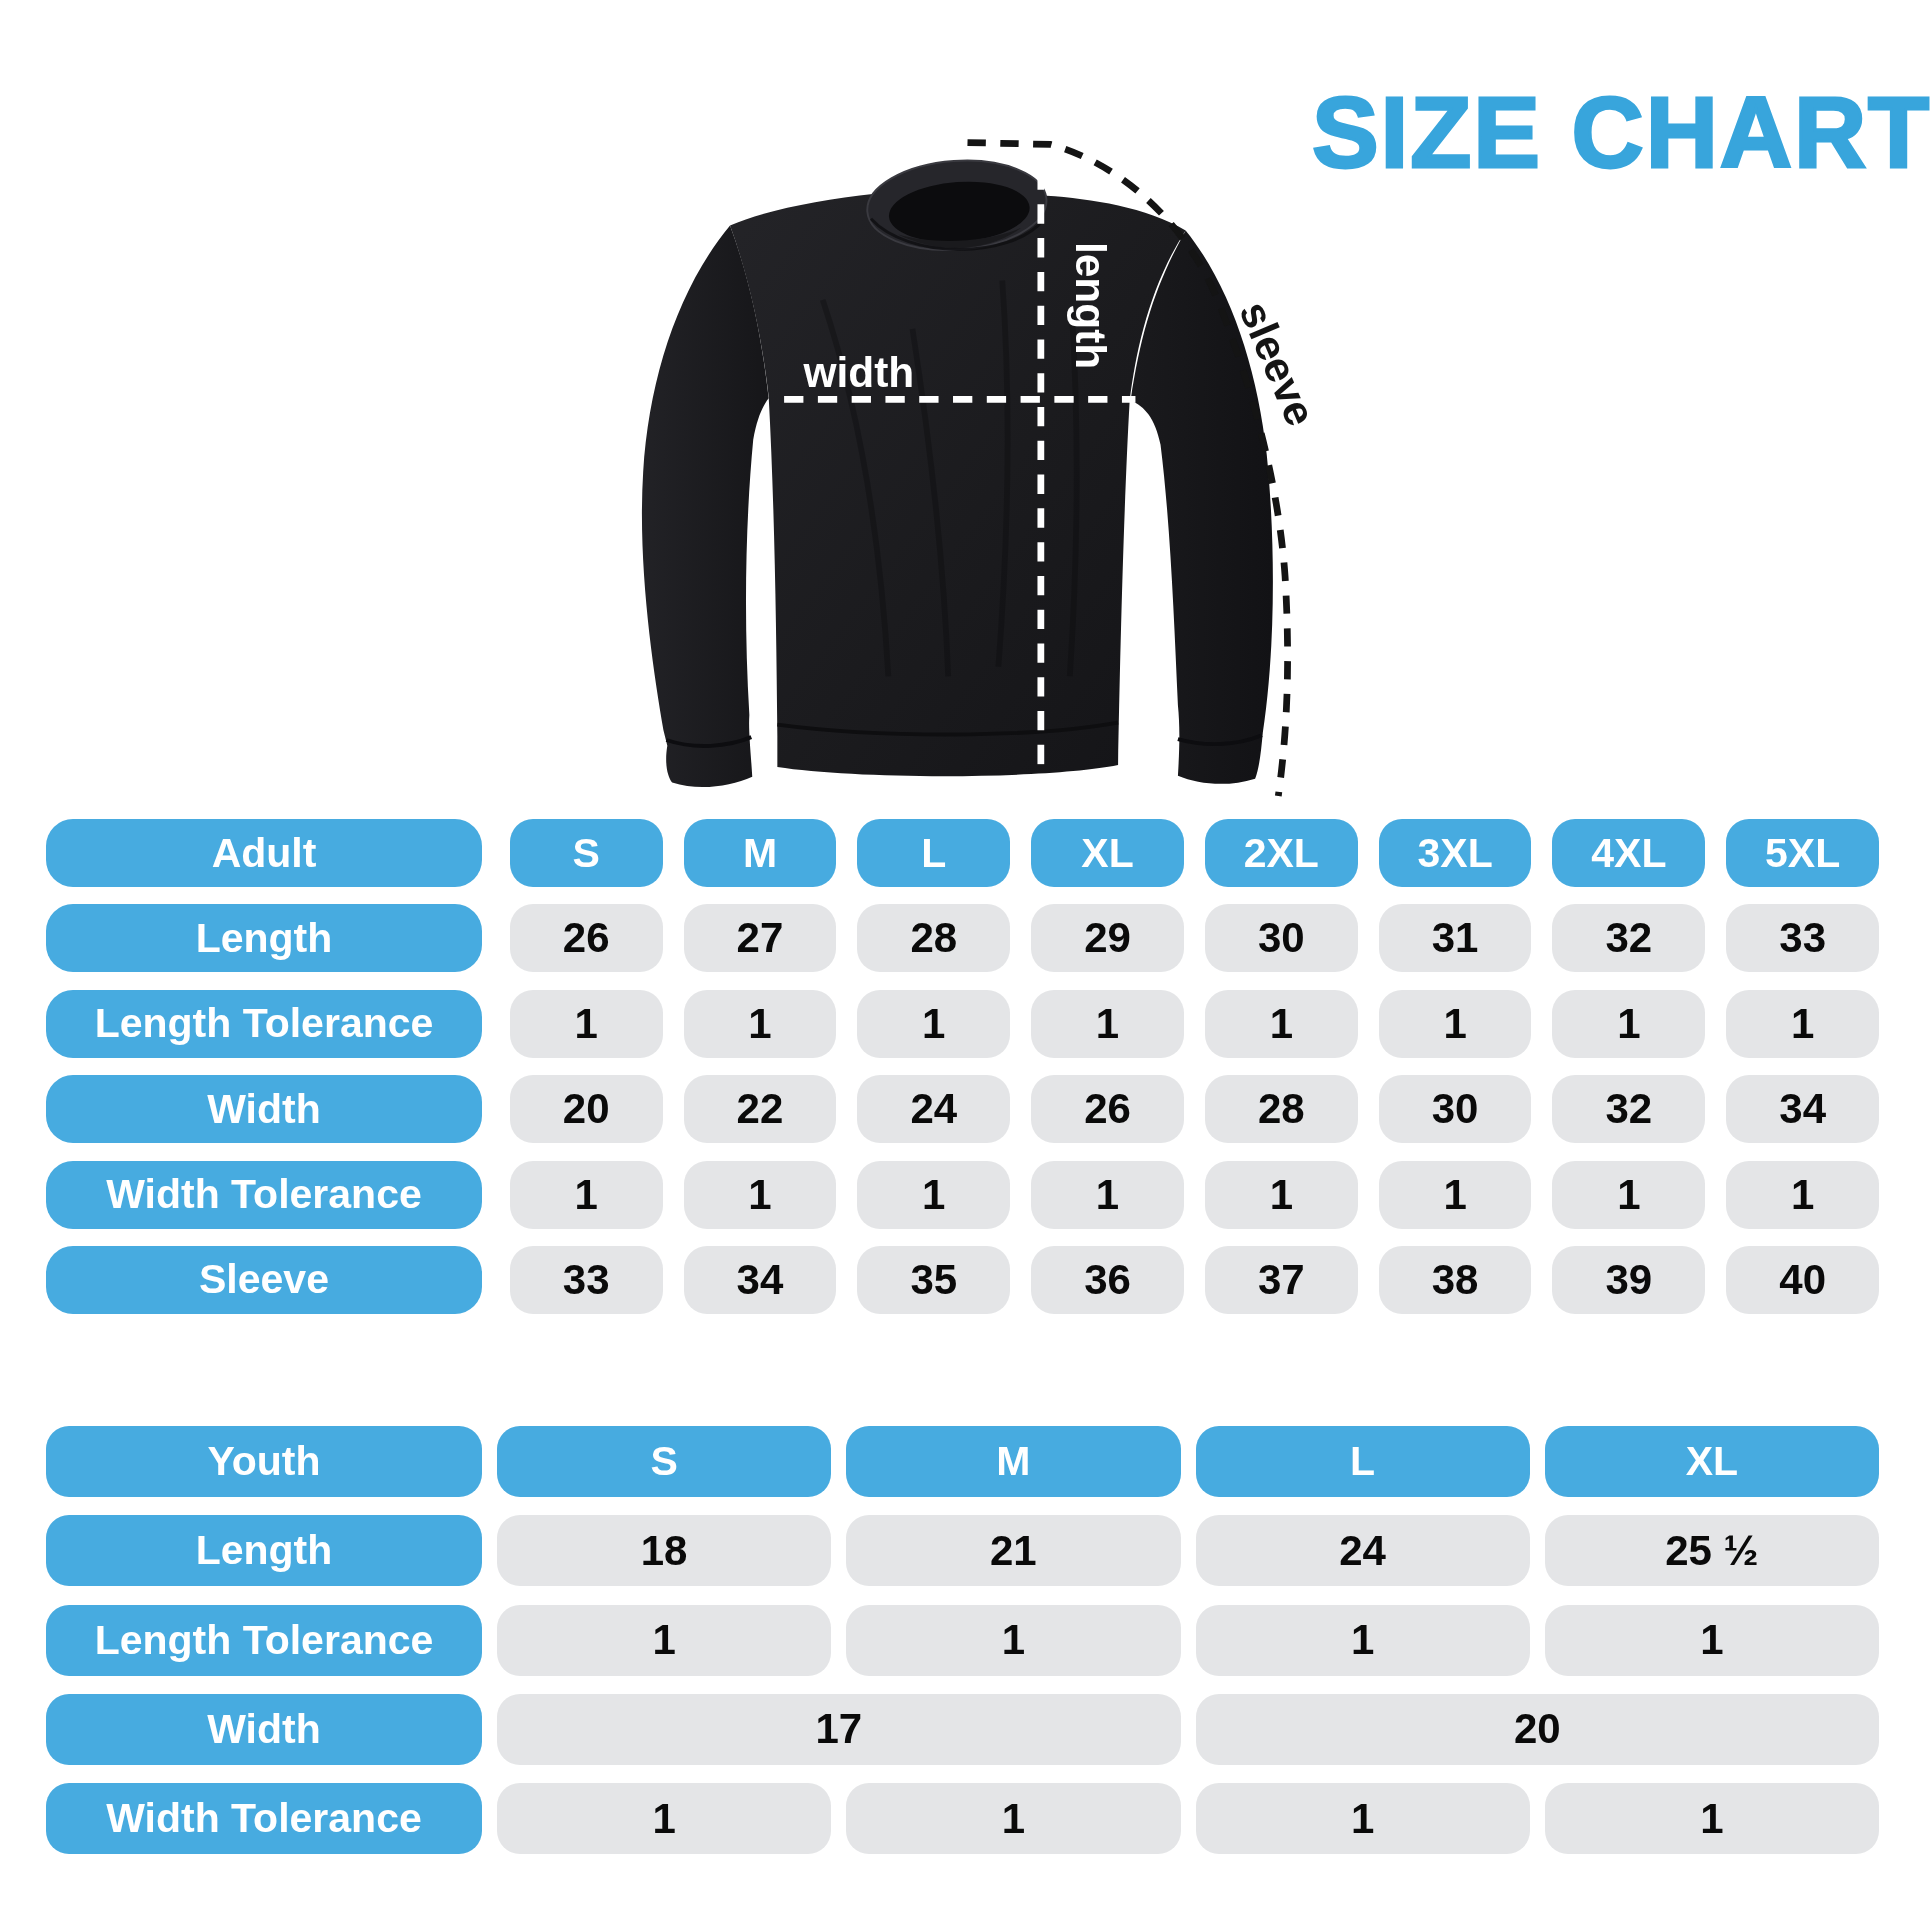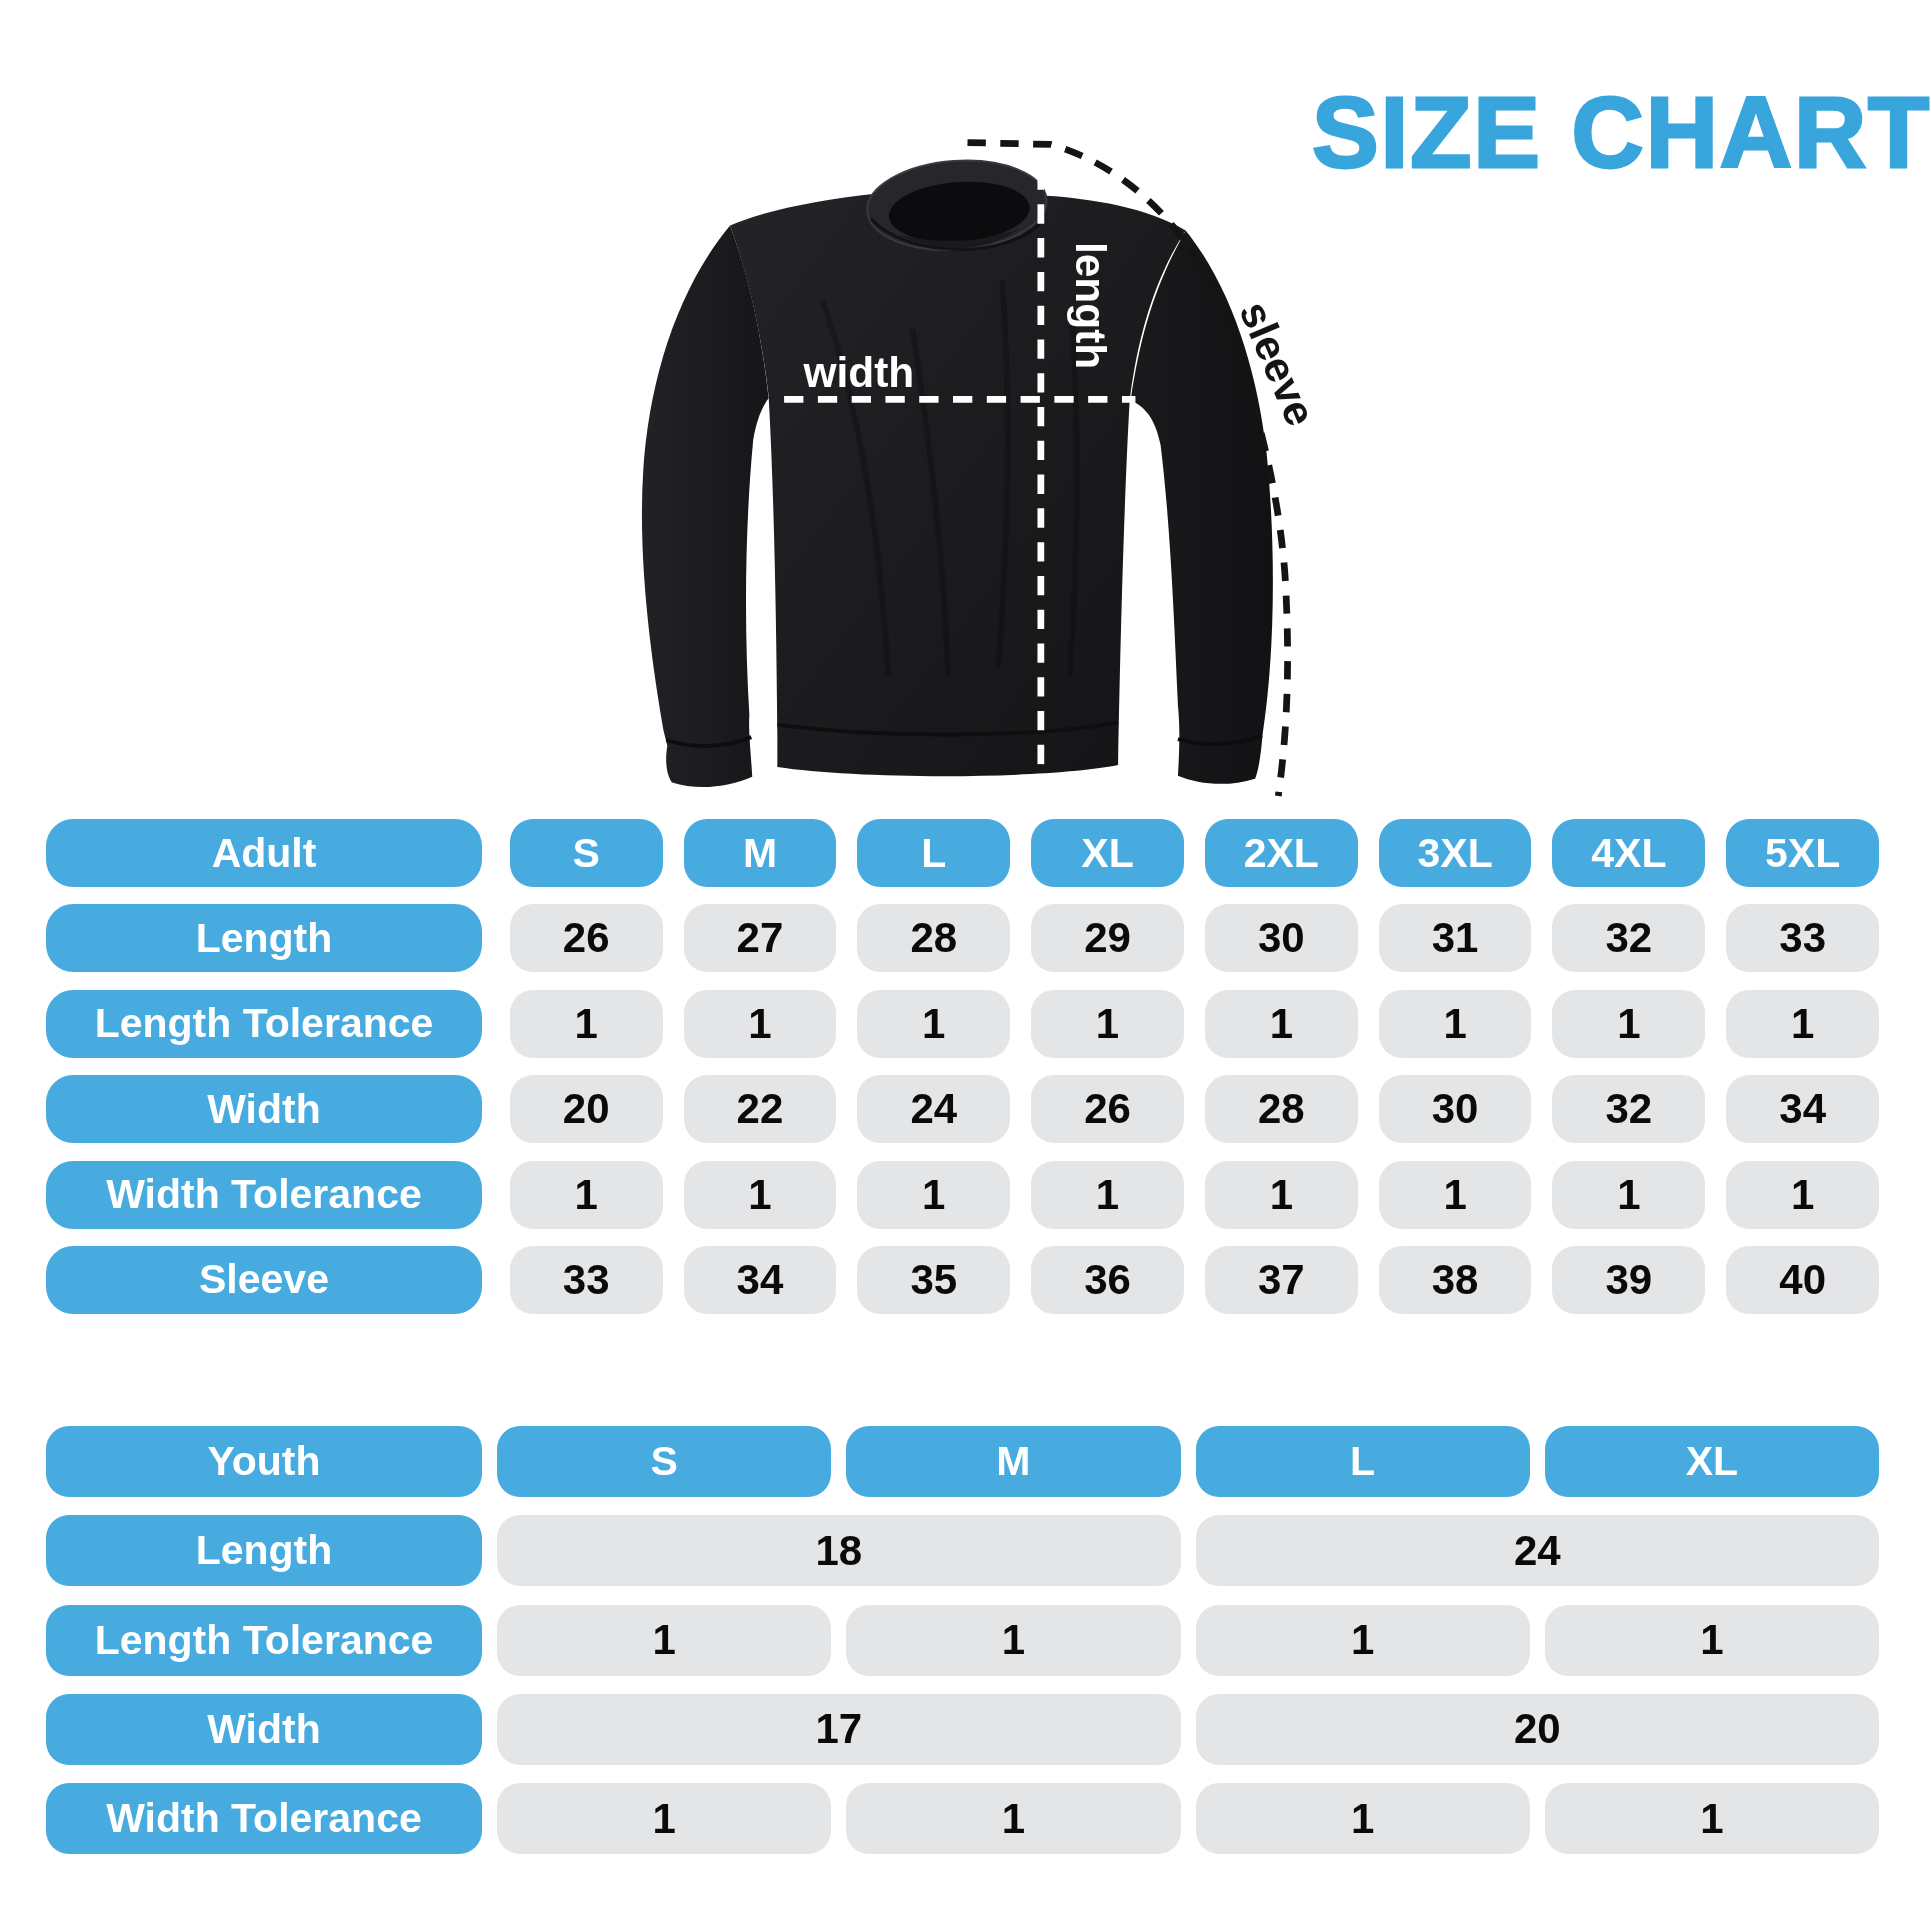--- a/index.html
+++ b/index.html
@@ -206,21 +206,23 @@
       <div class="trow">
         <div class="pill label blue">Youth</div>
         <div class="pill cell blue">S</div>
         <div class="pill cell blue">M</div>
         <div class="pill cell blue">L</div>
         <div class="pill cell blue">XL</div>
       </div>
       <div class="trow">
         <div class="pill label blue">Length</div>
         <div class="pill cell gray">18</div>
+        <div class="pill cell gray">21</div>
         <div class="pill cell gray">24</div>
+        <div class="pill cell gray">25 ½</div>
       </div>
       <div class="trow">
         <div class="pill label blue">Length Tolerance</div>
         <div class="pill cell gray">1</div>
         <div class="pill cell gray">1</div>
         <div class="pill cell gray">1</div>
         <div class="pill cell gray">1</div>
       </div>
       <div class="trow">
         <div class="pill label blue">Width</div>

